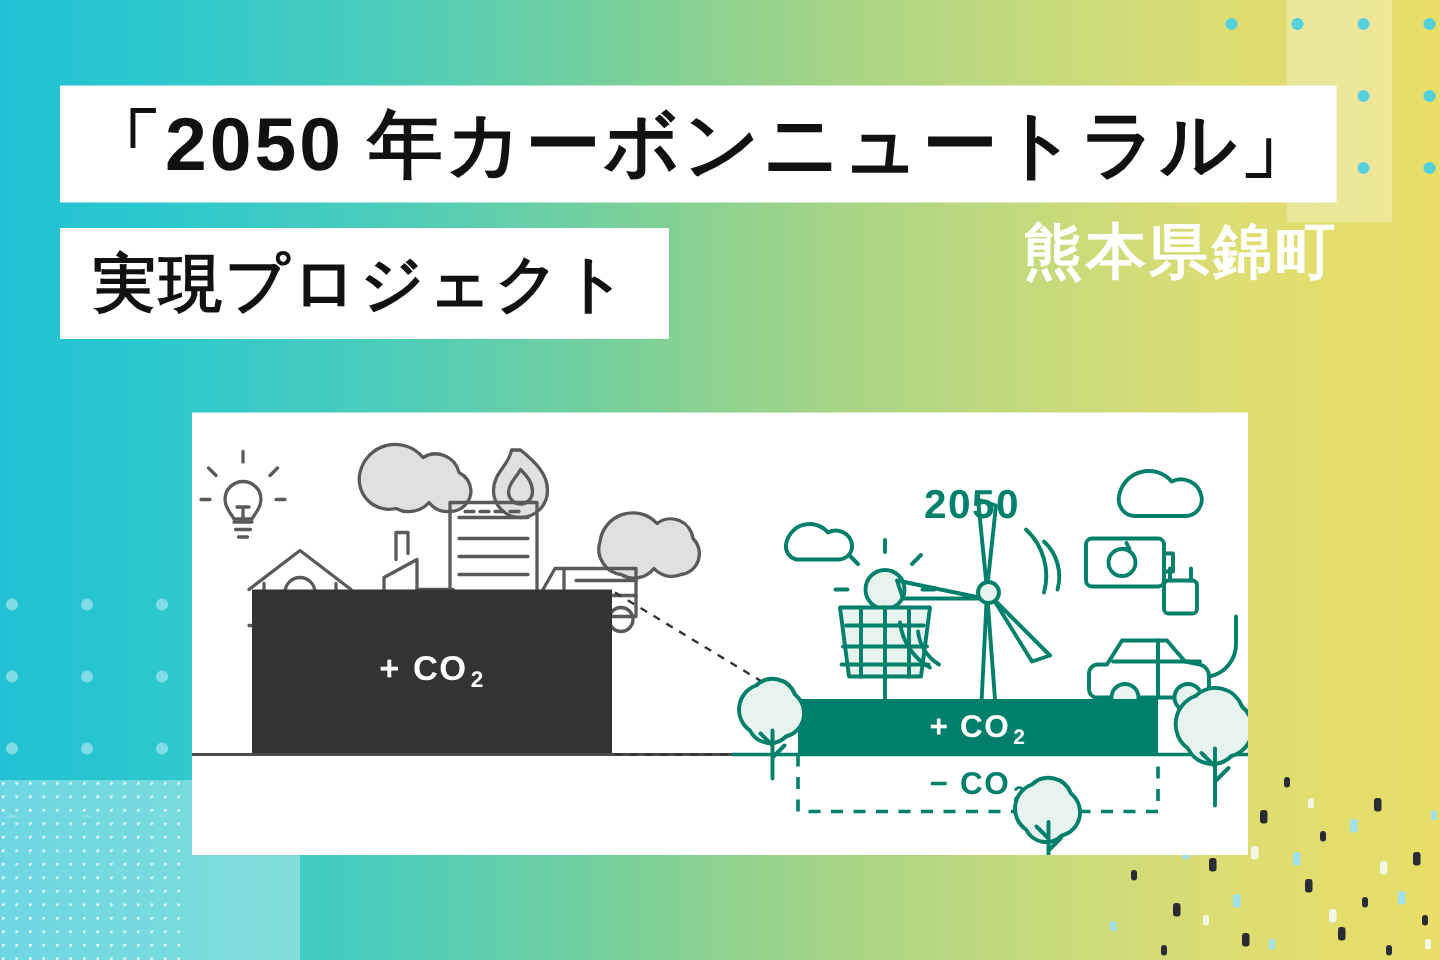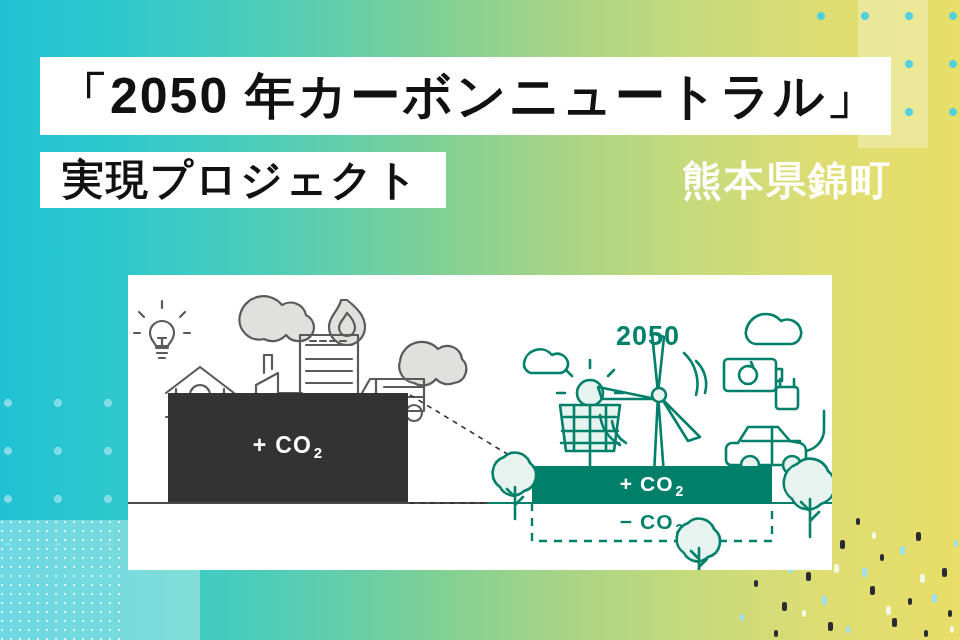--- a/index.html
+++ b/index.html
@@ -44,25 +44,25 @@
   
   .speckle{position:absolute;right:0;bottom:0;width:250px;height:130px;pointer-events:none;}
 
   
   .title-box{
     position:absolute;background:#fff;display:flex;align-items:center;
     white-space:nowrap;
   }
   #title-line1{left:40px;top:57px;height:78px;padding:0 12px 0 18px;}
   #title-line1 .t{font-size:50px;font-weight:700;color:#111;letter-spacing:2px;line-height:1;}
-  #title-line2{left:40px;top:152px;height:56px;padding:0 26px 0 22px;}
+  #title-line2{left:40px;top:152px;height:74px;padding:0 26px 0 22px;}
   #title-line2 .t{font-size:42px;font-weight:700;color:#111;letter-spacing:2px;line-height:1;}
 
   #region-name{
-    position:absolute;right:68px;top:160px;
+    position:absolute;right:68px;top:148px;
     font-size:40px;font-weight:700;color:#fff;letter-spacing:2px;line-height:1;
     white-space:nowrap;
   }
 
   
   .card{
     position:absolute;left:128px;top:275px;width:704px;height:295px;
     background:#fff;overflow:hidden;
   }
   .card svg{display:block;}

